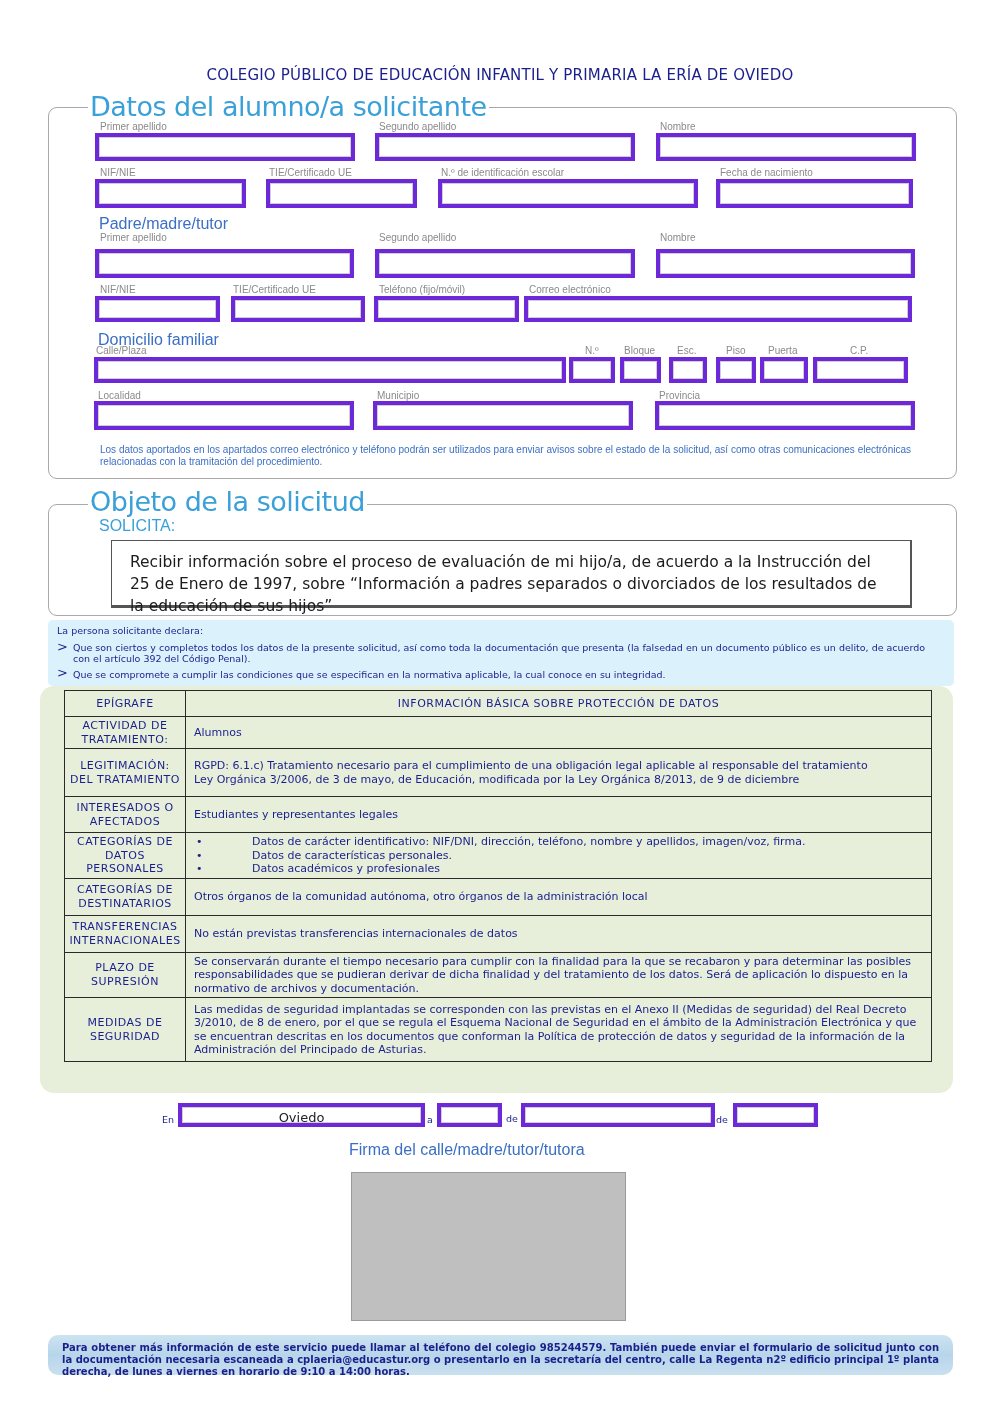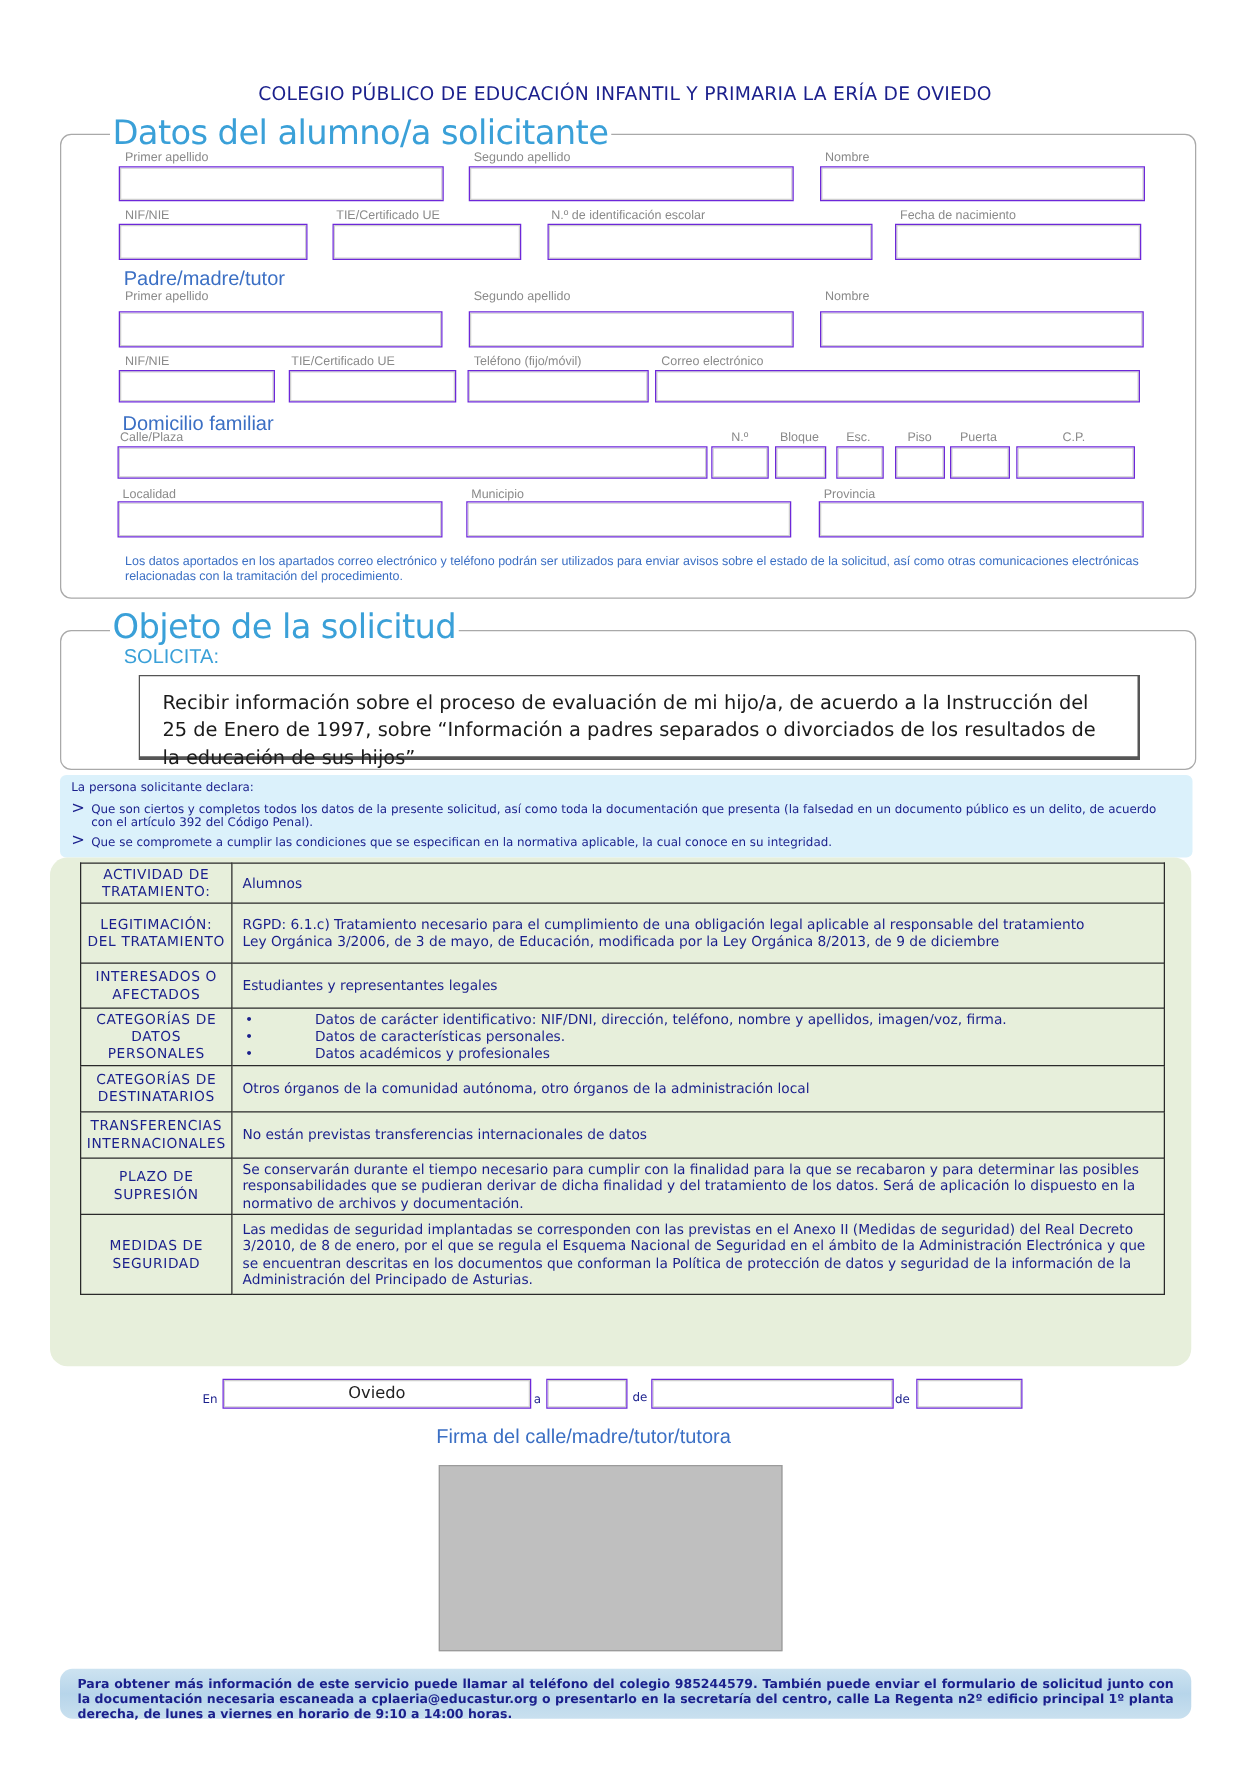--- a/index.html
+++ b/index.html
@@ -3,21 +3,21 @@
 <meta charset="utf-8">
 <style>
   html, body { margin:0; padding:0; background:#ffffff; }
   body { width:1000px; height:1415px; position:relative; overflow:hidden; font-family:"DejaVu Sans", sans-serif; }
   .abs { position:absolute; }
   .title { left:0; width:1000px; top:66px; text-align:center; color:#1a1f8c; font-size:15px; letter-spacing:0.2px; }
   .panel { border:1px solid #a9a9a9; border-radius:9px; background:#fff; }
   .section-title { color:#3aa0d8; font-size:27px; font-weight:normal; background:#fff; padding:0 2px; line-height:30px; letter-spacing:-0.5px; font-family:"DejaVu Sans", sans-serif; }
   .lbl { color:#8a8a8a; font-size:10px; font-family:"Liberation Sans", sans-serif; line-height:12px; white-space:nowrap; }
   .blue-lbl { color:#3b6fc4; font-size:16px; font-family:"Liberation Sans", sans-serif; line-height:12px; white-space:nowrap; }
-  .box { border:1px solid #6d28d9; box-shadow: inset 0 0 0 1px #cfcfcf; background:#fff; box-sizing:border-box; }
+  .box { border:4px solid #6d28d9; box-shadow: inset 0 0 0 1px #cfcfcf; background:#fff; box-sizing:border-box; }
   .note { color:#3b6fc4; font-size:10px; font-family:"Liberation Sans", sans-serif; line-height:12px; }
   .solicita-box { border:1px solid #555; border-bottom:3px solid #555; border-right:2px solid #555; background:#fff; box-sizing:border-box; color:#1b1b1b; font-size:15.5px; line-height:22px; padding:10px 18px; }
   .declara { background:#dbf1fb; border-radius:5px; }
   .declara-text { color:#1a1f8c; font-size:9.5px; line-height:11px; }
   .green { background:#e7efdb; border-radius:14px; }
   table.rgpd { border-collapse:collapse; position:absolute; left:64px; top:690px; width:868px; color:#1a1f8c; font-size:11px; }
   table.rgpd td { border:1.5px solid #2a2a2a; vertical-align:middle; padding:2px 8px; line-height:13.5px; }
   table.rgpd td.k { width:112px; text-align:center; letter-spacing:0.5px; padding:2px 4px; }
   table.rgpd ul { list-style:none; margin:0; padding:0; }
   table.rgpd li { position:relative; padding-left:58px; }
@@ -102,20 +102,24 @@
 <div class="abs declara" style="left:48px; top:620px; width:906px; height:66px;"></div>
 <div class="abs declara-text" style="left:57px; top:625px;">La persona solicitante declara:</div>
 <div class="abs declara-text" style="left:57px; top:641px; font-size:13px;">&gt;</div>
 <div class="abs declara-text" style="left:73px; top:642px; width:870px;">Que son ciertos y completos todos los datos de la presente solicitud, así como toda la documentación que presenta (la falsedad en un documento público es un delito, de acuerdo con el artículo 392 del Código Penal).</div>
 <div class="abs declara-text" style="left:57px; top:667px; font-size:13px;">&gt;</div>
 <div class="abs declara-text" style="left:73px; top:669px; width:870px;">Que se compromete a cumplir las condiciones que se especifican en la normativa aplicable, la cual conoce en su integridad.</div>
 
 <div class="abs green" style="left:40px; top:686px; width:913px; height:407px;"></div>
 <table class="rgpd">
   <tbody>
+      <tr style="height:26px;">
+    <td class="k">EPÍGRAFE</td>
+    <td style="text-align:center; letter-spacing:0.5px;">INFORMACIÓN BÁSICA SOBRE PROTECCIÓN DE DATOS</td>
+  </tr>
   <tr style="height:32px;">
     <td class="k">ACTIVIDAD DE TRATAMIENTO:</td>
     <td>Alumnos</td>
   </tr>
   <tr style="height:48px;">
     <td class="k">LEGITIMACIÓN: DEL TRATAMIENTO</td>
     <td>
       <div>RGPD: 6.1.c) Tratamiento necesario para el cumplimiento de una obligación legal aplicable al responsable del tratamiento</div>
       <div>Ley Orgánica 3/2006, de 3 de mayo, de Educación, modificada por la Ley Orgánica 8/2013, de 9 de diciembre</div>
     </td>

